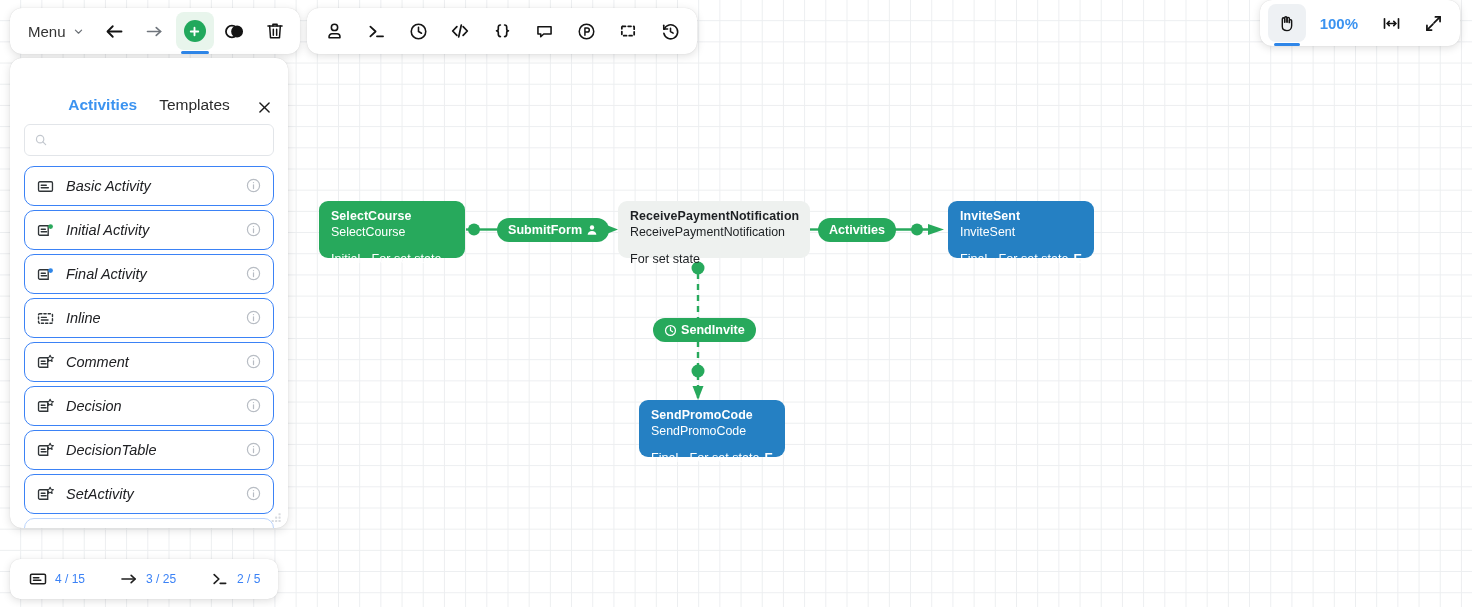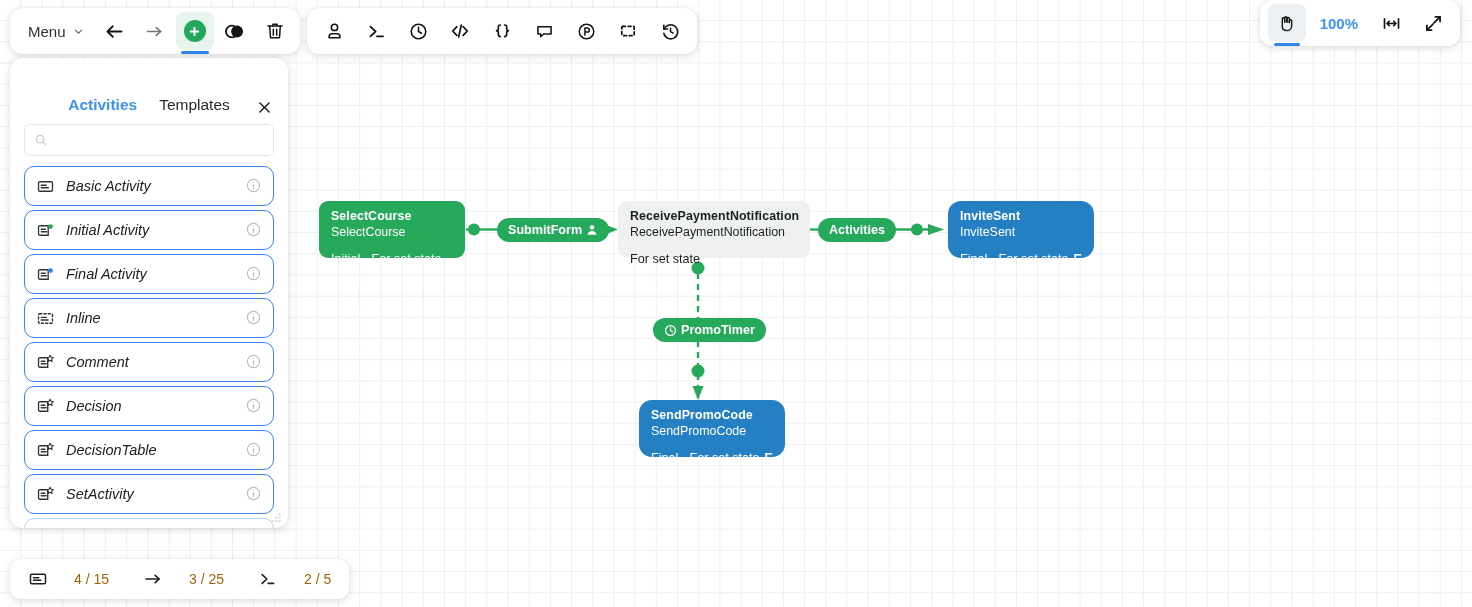--- a/index.html
+++ b/index.html
@@ -118,34 +118,34 @@
   }
 
   
   #statusbar {
     position: absolute; left: 10px; bottom: 8px;
     height: 40px; background: #fff;
     border-radius: 10px;
     box-shadow: 0 2px 8px rgba(0,0,0,.13), 0 0 1px rgba(0,0,0,.16);
     display: flex; align-items: center; padding: 0 18px; gap: 34px;
   }
-  .stat { display: flex; align-items: center; gap: 26px; font-size: 14px; color: #a16207; }
+  .stat { display: flex; align-items: center; gap: 7px; font-size: 12px; color: #3b82f6; }
 
   
   .node {
     position: absolute; border-radius: 9px;
     padding: 8px 12px 9px;
     color: #fff; line-height: 1.25;
   }
   .node .n-title { font-size: 12.4px; font-weight: bold; letter-spacing: .1px; }
   .node .n-sub   { font-size: 12.4px; }
   .node .n-foot  { font-size: 12.6px; margin-top: 12px; display: flex; align-items: center; }
   .node .n-foot .n-badge { margin-left: auto; font-weight: bold; font-size: 12.6px; }
   .node.green { background: #27a95c; }
-  .node.blue  { background: #2580c3; border-radius: 13px; }
+  .node.blue  { background: #2580c3; }
   .node.plain { background: #eef1ef; color: #1d2023; }
 
   
   .pill {
     position: absolute; height: 24px;
     background: #27a95c; color: #fff;
     border-radius: 12px; display: flex; align-items: center;
     gap: 4px; padding: 0 11px;
     font-size: 12.6px; font-weight: bold; white-space: nowrap;
   }
@@ -235,21 +235,21 @@
     <span>Activities</span>
   </div>
 
   <div class="pill" style="left:653px; top:318px;">
     <span style="display:flex;">
       <svg width="13" height="13" viewBox="0 0 16 16" fill="none" stroke="#fff" stroke-width="1.5">
         <circle cx="8" cy="8" r="6.1"></circle>
         <path d="M8 4.4V8l2.6 1.6" stroke-linecap="round"></path>
       </svg>
     </span>
-    <span>PromoTimer</span>
+    <span>SendInvite</span>
   </div>
 
   <div class="bar" id="toolbar-left">
     <button class="menu-btn">
       <span>Menu</span>
       <span style="display:flex;">
         <svg width="11" height="11" viewBox="0 0 16 16" fill="none" stroke="#6a6f75" stroke-width="1.7">
           <path d="M3.5 6 L8 10.5 L12.5 6" stroke-linecap="round" stroke-linejoin="round"></path>
         </svg>
       </span>

